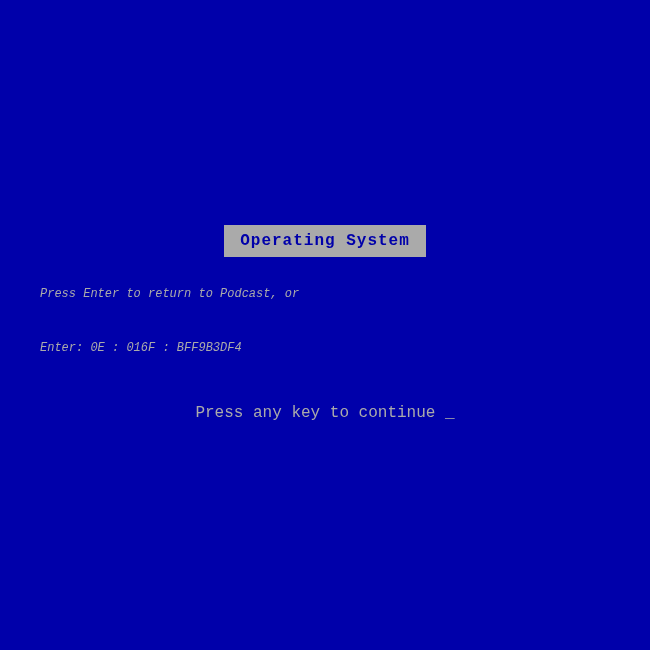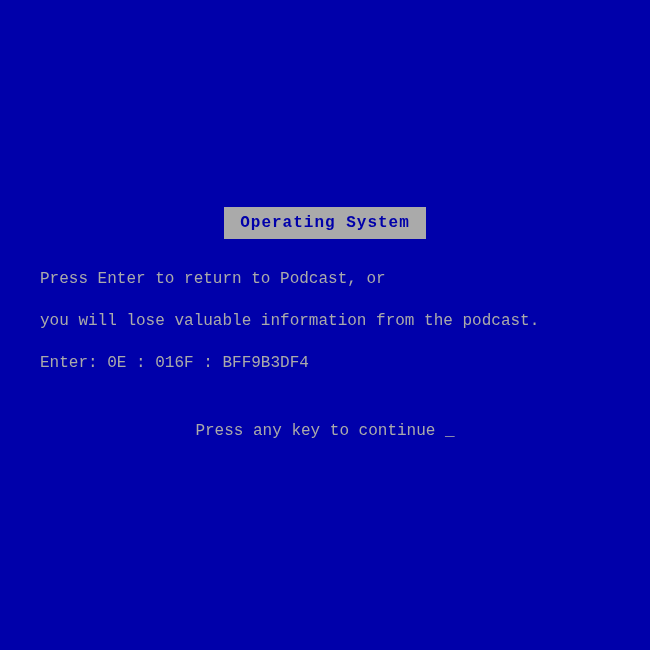--- a/index.html
+++ b/index.html
@@ -41,22 +41,23 @@
       margin-bottom: 28px;
       font-family: 'Courier New', Courier, monospace;
       font-size: 16px;
       font-weight: bold;
       letter-spacing: 1px;
     }
 
     .line {
       margin-bottom: 0;
       color: #AAAAAA;
-      font-size: 16px;
+      font-size: 12px;
       font-family: 'Courier New', Courier, monospace;
+      font-style: italic;
     }
 
     .spacer {
       height: 18px;
     }
 
     .press-any-key {
       align-self: center;
       margin-top: 26px;
       color: #AAAAAA;
@@ -69,21 +70,20 @@
 
 <div class="bsod-container">
   <div class="title-box">
     <span>Operating System</span>
   </div>
 
   <div class="line">Press Enter to return to Podcast, or</div>
 
   <div class="spacer"></div>
 
-  <div class="line">you will lose valuable information from the podcast.</div>
 
   <div class="spacer"></div>
 
   <div class="line">Enter: 0E : 016F : BFF9B3DF4</div>
 
   <div class="spacer"></div>
 
   <div class="press-any-key">Press any key to continue _</div>
 </div>
 

